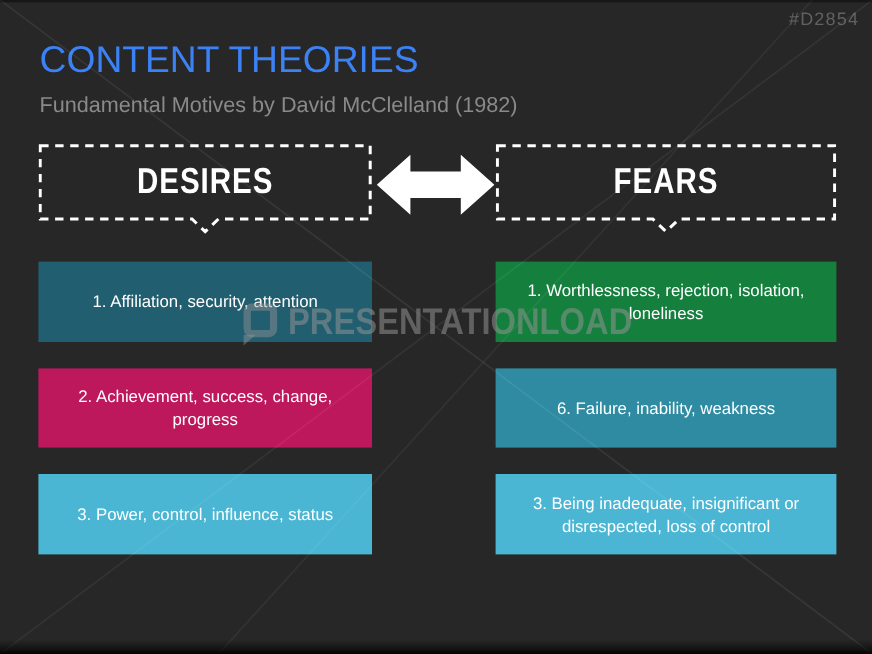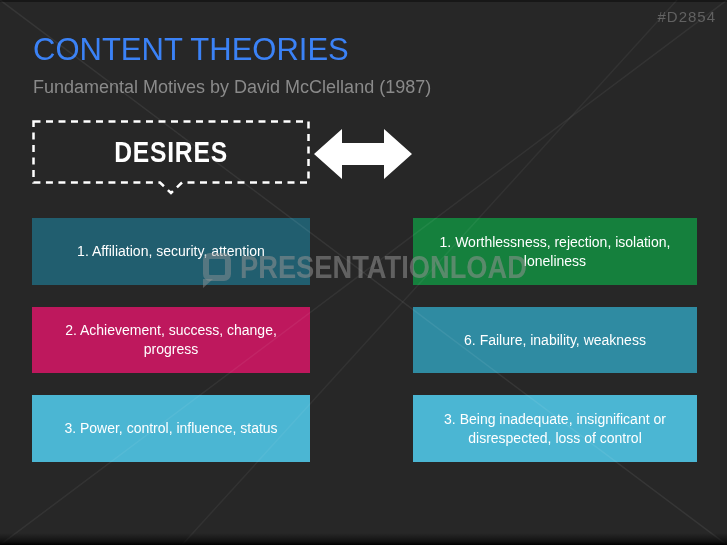--- a/index.html
+++ b/index.html
@@ -60,35 +60,41 @@
 <div class="slide" style="background-color: rgb(39, 39, 39);">
 
   <svg class="diag" width="727" height="545" viewBox="0 0 727 545">
     <line x1="0" y1="0" x2="727" y2="545" stroke="rgba(255,255,255,0.07)" stroke-width="1.5"></line>
     <line x1="727" y1="0" x2="0" y2="545" stroke="rgba(255,255,255,0.06)" stroke-width="1.5"></line>
     <line x1="677" y1="0" x2="182" y2="545" stroke="rgba(255,255,255,0.05)" stroke-width="1.5"></line>
   </svg>
 
   <div class="product-id">#D2854</div>
   <h1 class="title">CONTENT THEORIES</h1>
-  <div class="subtitle">Fundamental Motives by David McClelland (1987)</div>
+  <div class="subtitle">Fundamental Motives by David McClelland (1982)</div>
 
   <div class="hdr hdr-left">
     <svg width="278" height="75" viewBox="0 0 278 75">
       <path d="M1.5,1.5 H276.5 V62.5 H150 L139,73 L128,62.5 H1.5 Z" fill="none" stroke="#ffffff" stroke-width="2.5" stroke-dasharray="7,5.5"></path>
     </svg>
     <span class="hdr-label">DESIRES</span>
   </div>
 
   <div class="arrow">
     <svg width="98" height="54" viewBox="0 0 98 54">
       <polygon points="0,27 28,2 28,16 70,16 70,2 98,27 70,52 70,38 28,38 28,52" fill="#ffffff"></polygon>
     </svg>
   </div>
 
+  <div class="hdr hdr-right">
+    <svg width="284" height="75" viewBox="0 0 284 75">
+      <path d="M1.5,1.5 H282.5 V62.5 H153 L142,73 L131,62.5 H1.5 Z" fill="none" stroke="#ffffff" stroke-width="2.5" stroke-dasharray="7,5.5"></path>
+    </svg>
+    <span class="hdr-label">FEARS</span>
+  </div>
 
   <div class="card col-left row1" style="background-color: rgb(33, 94, 111); text-align: center;">1. Affiliation, security, attention</div>
   <div class="card col-left row2" style="background-color: #be185d;">2. Achievement, success, change, progress</div>
   <div class="card col-left row3" style="background-color: rgb(75, 182, 211);">3. Power, control, influence, status</div>
 
   <div class="card col-right row1" style="background-color: #15803d;">1. Worthlessness, rejection, isolation, loneliness</div>
   <div class="card col-right row2" style="background-color: rgb(47, 139, 162);">6. Failure, inability, weakness</div>
   <div class="card col-right row3" style="background-color: rgb(75, 182, 211);">3. Being inadequate, insignificant or disrespected, loss of control</div>
 
   <div class="wm">

